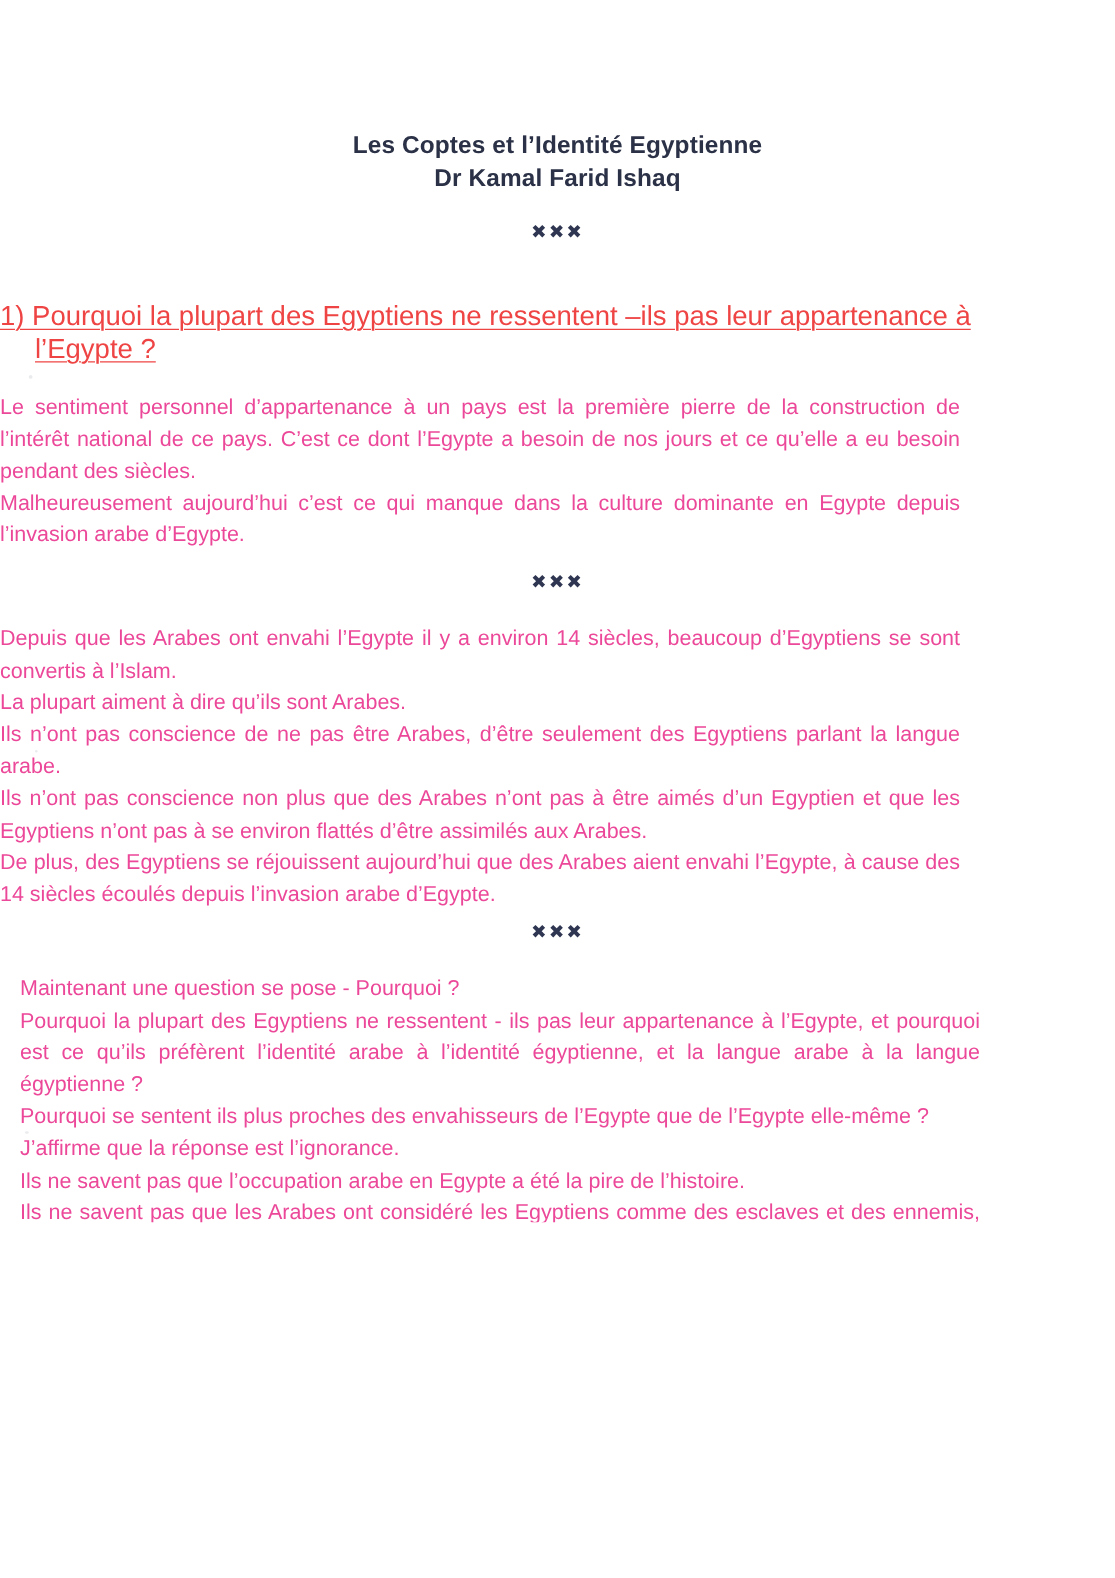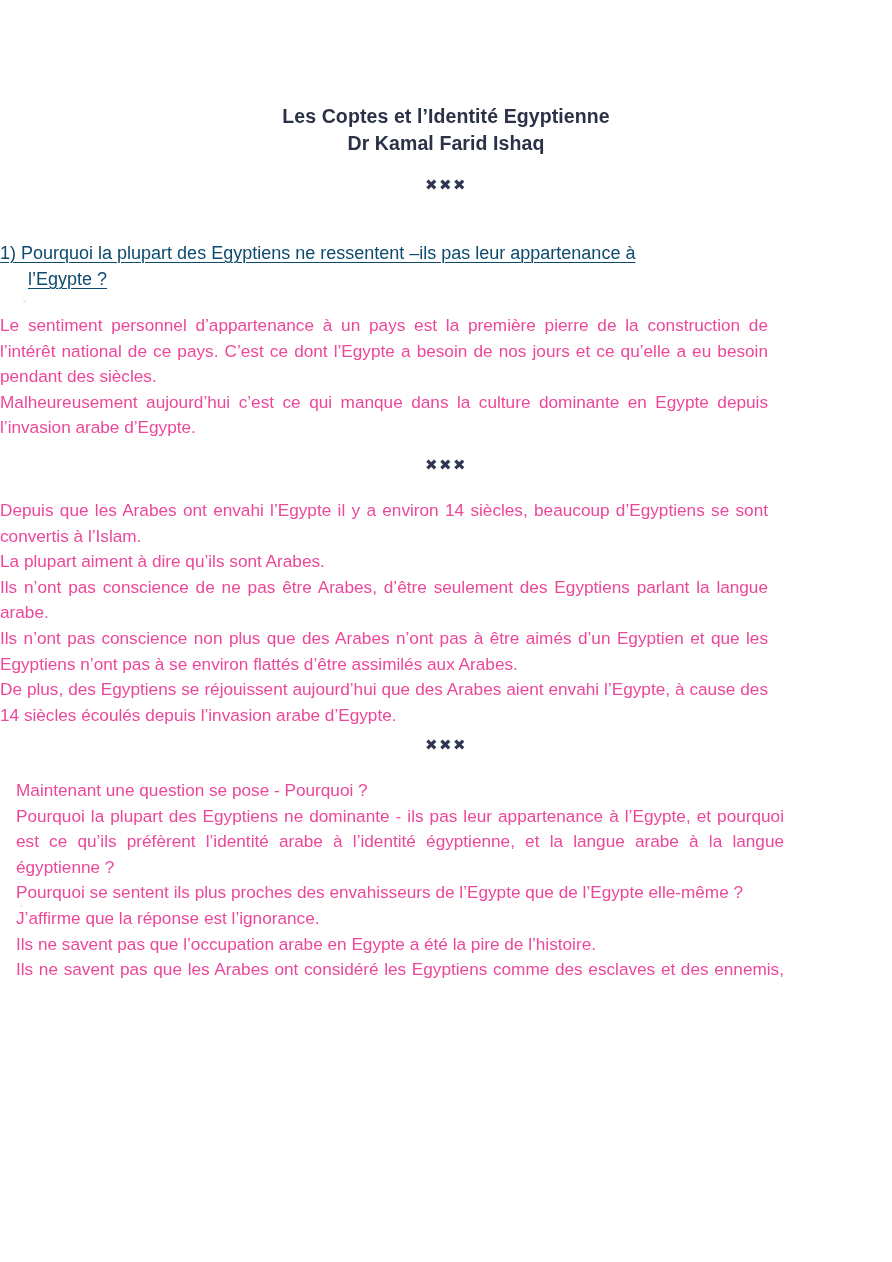--- a/index.html
+++ b/index.html
@@ -50,23 +50,23 @@
   .sep-1 { top: 176px; }
   .sep-2 { top: 456px; }
   .sep-3 { top: 736px; }
 
   
   .heading {
     position: absolute;
     left: 0;
     top: 240px;
     width: 768px;
-    font-size: 18px;
+    font-size: 22px;
     line-height: 26px;
-    color: #0c4a6e;
+    color: #ef4444;
   }
   .heading .h-line {
     display: block;
     white-space: nowrap;
   }
   .heading .u {
     text-decoration: underline;
     text-underline-offset: 3px;
     text-decoration-thickness: 1px;
   }
@@ -177,21 +177,21 @@
     <p>La plupart aiment à dire qu’ils sont Arabes.</p>
     <p>Ils n’ont pas conscience de ne pas être Arabes, d’être seulement des Egyptiens parlant la langue arabe.</p>
     <p>Ils n’ont  pas conscience non plus que des Arabes n’ont pas à être aimés d’un Egyptien et que les Egyptiens n’ont pas à se environ flattés d’être assimilés aux Arabes.</p>
     <p>De plus, des Egyptiens se réjouissent aujourd’hui que des Arabes aient envahi l’Egypte, à cause des 14 siècles écoulés depuis l’invasion arabe d’Egypte.</p>
   </div>
 
   <div class="separator sep-3">✖✖✖</div>
 
   <div class="para block-3">
     <p>Maintenant une question se pose -  Pourquoi ?</p>
-    <p>Pourquoi la plupart des Egyptiens ne dominante - ils pas  leur appartenance à l’Egypte, et pourquoi est ce qu’ils préfèrent l’identité arabe à l’identité égyptienne, et la langue arabe à la langue égyptienne ?</p>
+    <p>Pourquoi la plupart des Egyptiens ne ressentent - ils pas  leur appartenance à l’Egypte, et pourquoi est ce qu’ils préfèrent l’identité arabe à l’identité égyptienne, et la langue arabe à la langue égyptienne ?</p>
     <p>Pourquoi se sentent ils plus proches des envahisseurs de l’Egypte que de l’Egypte elle-même ?</p>
     <p>J’affirme que la réponse est l’ignorance.</p>
     <p>Ils ne savent pas que l’occupation arabe en Egypte a été la pire de l’histoire.</p>
     <p>Ils ne savent pas que les Arabes ont considéré les Egyptiens comme des esclaves et des ennemis, qu’ils les ont opprimés complètement et exterminés, en sorte que leur culture aurait dû cesser d’exister.</p>
   </div>
 
   <div class="footer-left">Https://coptic-treasures.com</div>
   <div class="page-number">2</div>
   <div class="footer-url">http://coptic-treasures.com</div>
 

